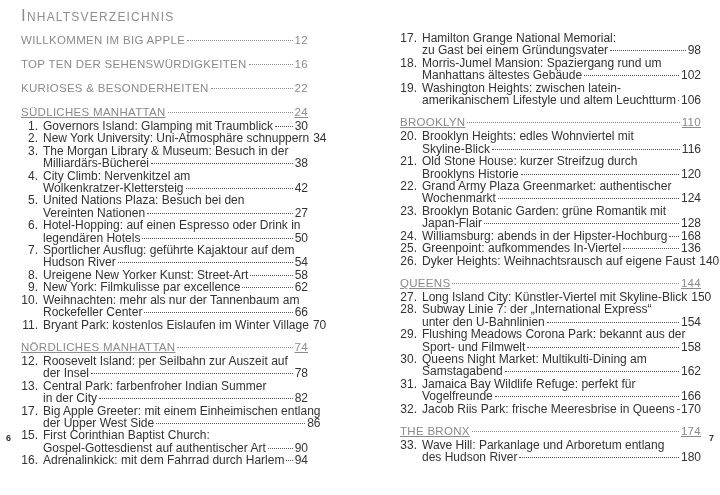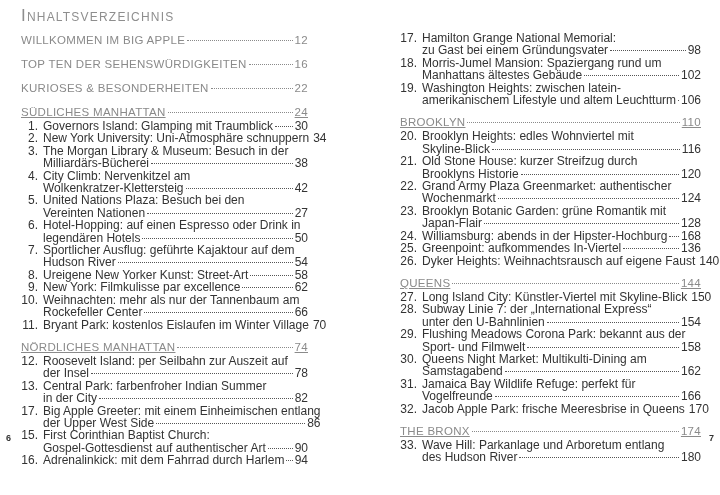--- a/index.html
+++ b/index.html
@@ -465,21 +465,21 @@
             <span class="ln">Vogelfreunde</span>
             <span class="dots dark"></span>
             <span class="pg">166</span>
           </div>
         </div>
       </div>
       <div class="entry">
         <span class="num">32.</span>
         <div class="body">
           <div class="line">
-            <span class="ln">Jacob Apple Park: frische Meeresbrise in Queens</span>
+            <span class="ln">Jacob Riis Park: frische Meeresbrise in Queens</span>
             <span class="dots dark"></span>
             <span class="pg">170</span>
           </div>
         </div>
       </div>
       <div class="gap"></div>
       <div class="section">
         <span class="sec-label">THE BRONX</span>
         <span class="dots"></span>
         <span class="pg">174</span>

